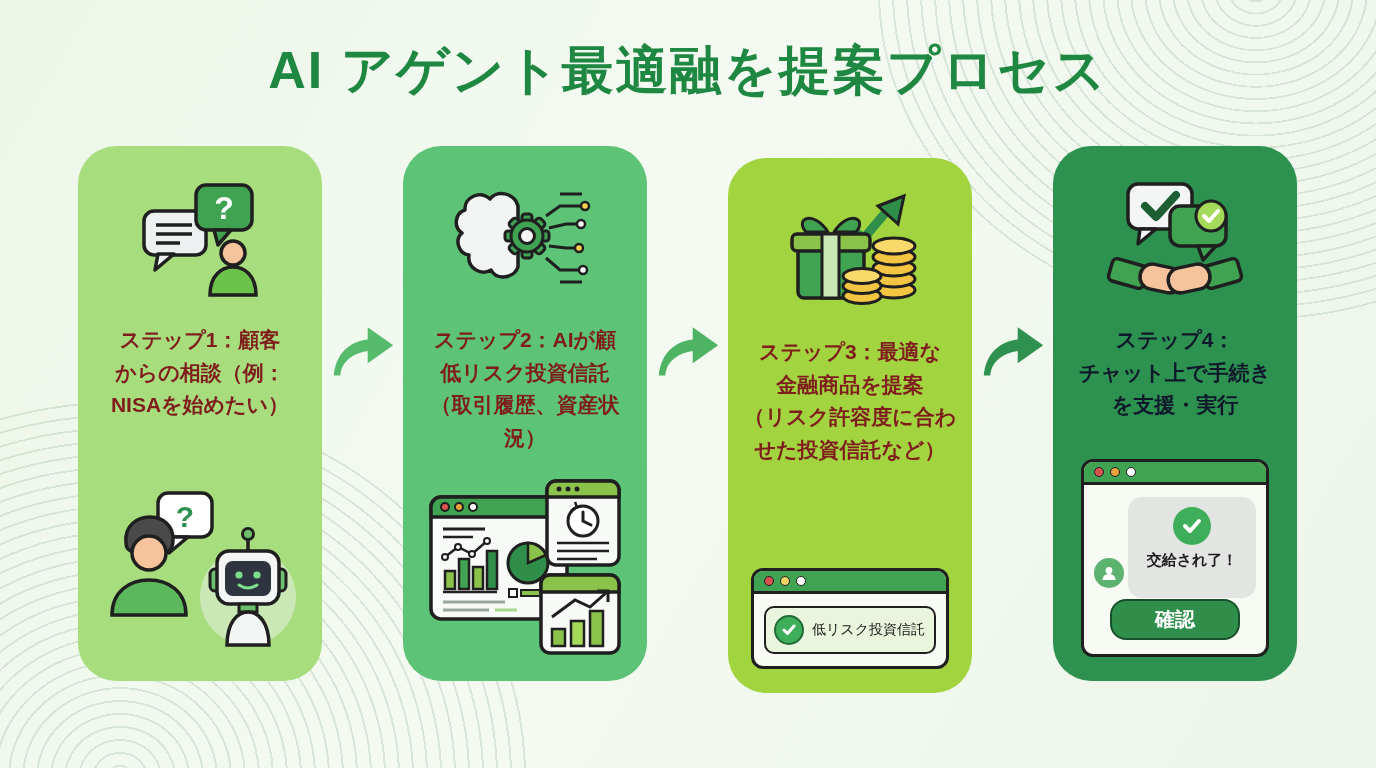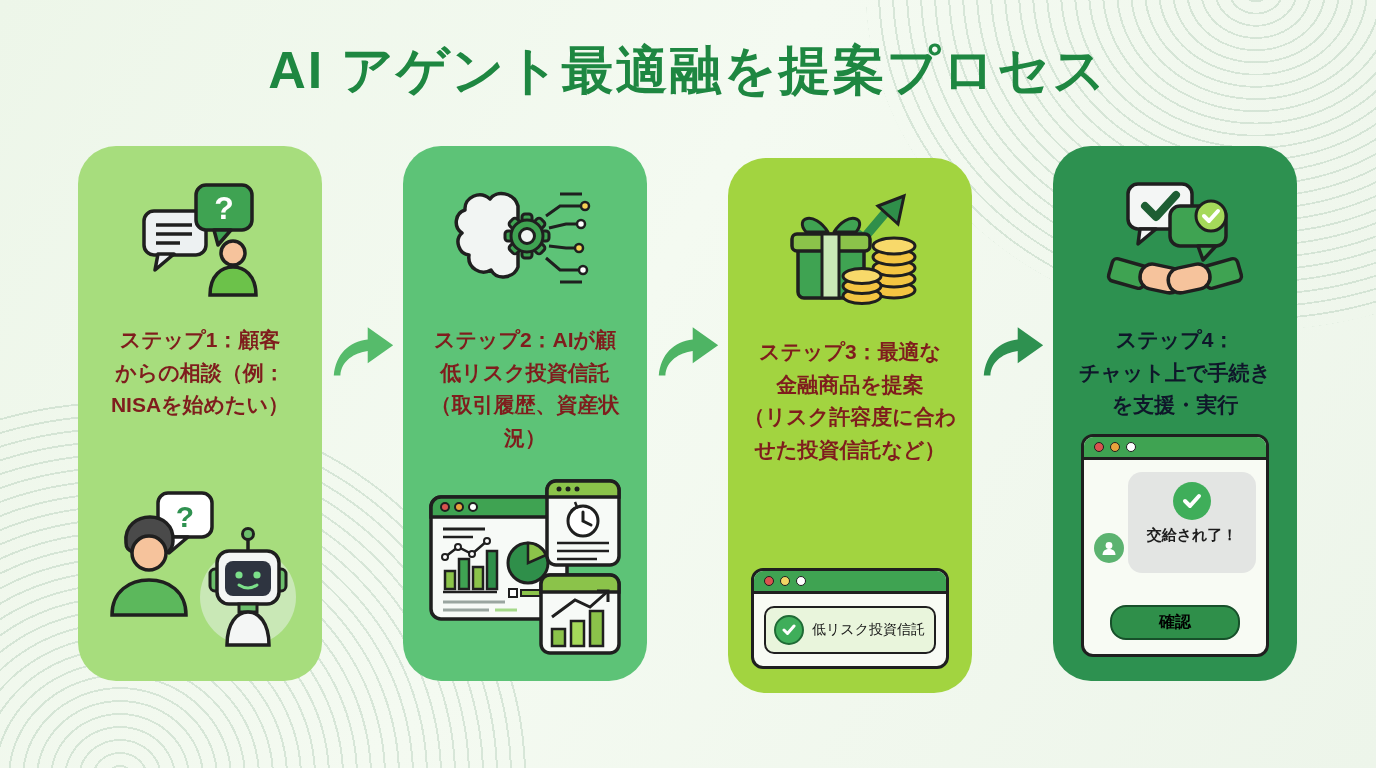--- a/index.html
+++ b/index.html
@@ -63,23 +63,23 @@
   .w4{width:182px;}
   .w4-body{padding:12px 10px 14px;display:flex;flex-direction:column;align-items:center;}
   .chat-row{display:flex;align-items:flex-end;gap:4px;width:100%;}
   .avatar{width:30px;height:30px;border-radius:50%;background:#5cb370;
     display:flex;align-items:center;justify-content:center;flex:0 0 auto;margin-bottom:10px;}
   .chat-bubble{flex:1;background:#e3e5e3;border-radius:14px;padding:10px 8px 28px;
     display:flex;flex-direction:column;align-items:center;gap:6px;}
   .bubble-check{width:38px;height:38px;border-radius:50%;background:#3fae5a;
     display:flex;align-items:center;justify-content:center;}
   .bubble-text{font-size:15px;font-weight:700;color:#1c1c1c;}
-  .confirm-btn{margin-top:32px;width:78%;padding:5px 0;background:#2f8f4a;
-    border:2.5px solid #17502a;border-radius:16px;color:#000000;
-    font-size:16px;font-weight:700;text-align:center;font-family:inherit;}
+  .confirm-btn{margin-top:1px;width:78%;padding:5px 0;background:#2f8f4a;
+    border:2.5px solid #17502a;border-radius:16px;color:#ffffff;
+    font-size:20px;font-weight:700;text-align:center;font-family:inherit;}
 </style>
 </head>
 <body>
 
 <div class="wave wave-tr"></div>
 <div class="wave wave-bl"></div>
 
 <h1 class="title">AI アゲント最適融を提案プロセス</h1>
 
 <div class="flow">

